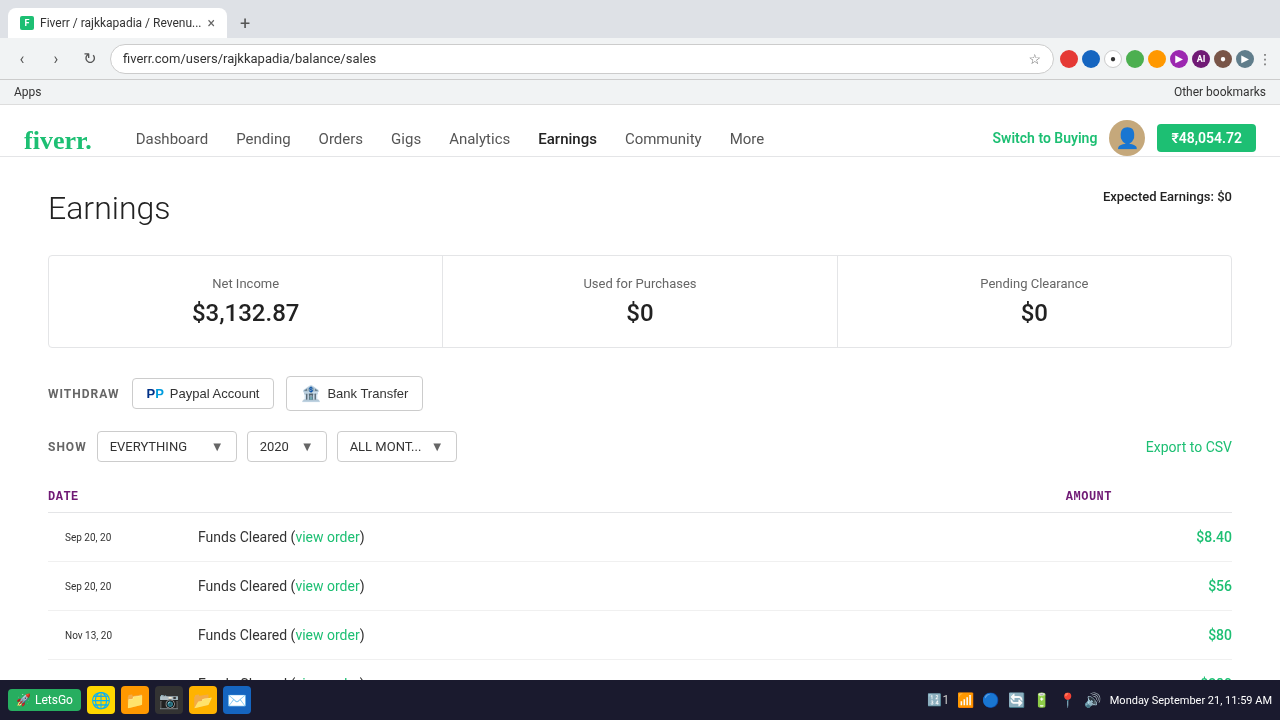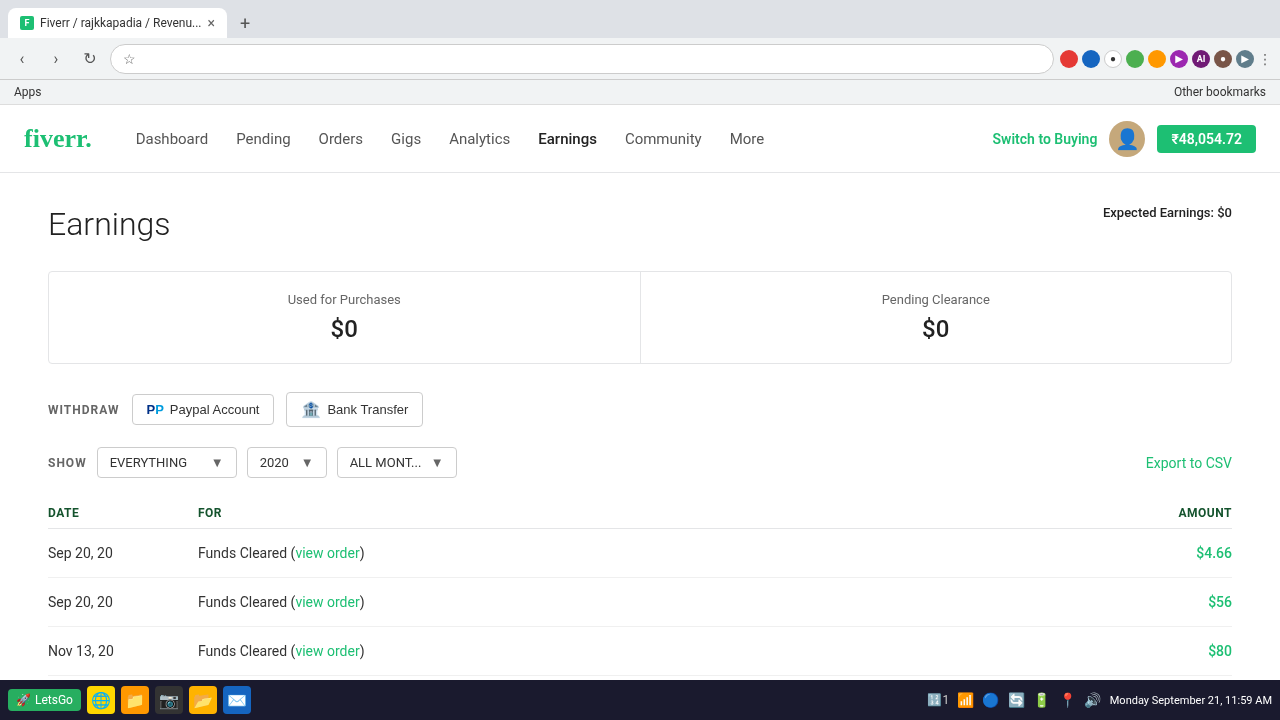--- a/index.html
+++ b/index.html
@@ -21,21 +21,21 @@
     .bookmark-icons { display: flex; align-items: center; gap: 4px; }
     .bk-icon { width: 18px; height: 18px; border-radius: 50%; display: flex; align-items: center; justify-content: center; font-size: 11px; }
 
     .bookmarks-bar { background: #f1f3f4; padding: 3px 8px; display: flex; align-items: center; gap: 8px; border-bottom: 1px solid #ddd; font-size: 12px; }
     .bm-item { display: flex; align-items: center; gap: 4px; padding: 2px 6px; border-radius: 4px; cursor: pointer; color: #333; }
 
     
     .fiverr-app { background: #fff; min-height: 580px; }
 
     
-    .fiverr-header { display: flex; align-items: center; padding: 0 24px; height: 68px; border-bottom: 1px solid #e4e5e7; background: #fff; }
+    .fiverr-header { display: flex; align-items: flex-end; padding: 0 24px; height: 52px; border-bottom: 1px solid #e4e5e7; background: #fff; }
     .fiverr-logo { font-size: 26px; font-weight: 700; color: #1dbf73; font-family: serif; margin-right: 32px; }
     .fiverr-logo span { color: #222; }
     .fiverr-nav { display: flex; align-items: center; gap: 4px; flex: 1; }
     .nav-item { padding: 8px 12px; font-size: 15px; color: #555; cursor: pointer; text-decoration: none; }
     .header-right { display: flex; align-items: center; gap: 12px; margin-left: auto; }
     .switch-buying { color: #1dbf73; font-weight: 600; font-size: 14px; cursor: pointer; }
     .avatar { width: 36px; height: 36px; border-radius: 50%; background: #c5a87b; overflow: hidden; display: flex; align-items: center; justify-content: center; color: white; font-size: 14px; font-weight: bold; }
     .balance-badge { background: #1dbf73; color: white; padding: 6px 14px; border-radius: 4px; font-size: 14px; font-weight: 600; }
 
     
@@ -61,24 +61,24 @@
     
     .show-section { display: flex; align-items: center; gap: 10px; margin-bottom: 20px; }
     .show-label { font-size: 12px; font-weight: 700; color: #666; letter-spacing: 1px; text-transform: uppercase; }
     .dropdown { display: flex; align-items: center; gap: 6px; padding: 7px 12px; border: 1px solid #ccc; border-radius: 4px; cursor: pointer; font-size: 13px; background: #fff; color: #333; min-width: 140px; }
     .dropdown-arrow { margin-left: auto; color: #666; }
     .export-btn { margin-left: auto; color: #1dbf73; font-size: 14px; cursor: pointer; text-decoration: none; }
 
     
     .table-container { width: 100%; }
     .table-header { display: grid; grid-template-columns: 150px 1fr 120px; padding: 8px 0; border-bottom: 1px solid #e4e5e7; }
-    .col-header { font-size: 12px; font-weight: 700; color: #14532d; letter-spacing: 0.5px; text-transform: uppercase; }
+    .col-header { font-size: 12px; font-weight: 700; color: #701a75; letter-spacing: 0.5px; text-transform: uppercase; font-family: Liberation Mono, monospace; }
     .col-amount { text-align: right; }
     .table-row { display: grid; grid-template-columns: 150px 1fr 120px; padding: 16px 0; border-bottom: 1px solid #f0f0f0; align-items: center; }
-    .cell-date { font-size: 14px; color: #333; }
+    .cell-date { font-size: 10px; color: #333; margin-left: 17px; }
     .cell-for { font-size: 14px; color: #333; }
     .cell-for a { color: #1dbf73; text-decoration: none; }
     .cell-amount { text-align: right; color: #1dbf73; font-size: 14px; font-weight: 500; }
 
     
     .taskbar { position: fixed; bottom: 0; left: 0; right: 0; height: 40px; background: #1a1a2e; display: flex; align-items: center; padding: 0 8px; gap: 6px; z-index: 1000; }
     .taskbar-start { display: flex; align-items: center; gap: 4px; background: #27ae60; padding: 4px 8px; border-radius: 4px; color: white; font-size: 12px; cursor: pointer; }
     .taskbar-app { width: 28px; height: 28px; border-radius: 4px; display: flex; align-items: center; justify-content: center; font-size: 16px; cursor: pointer; }
     .taskbar-right { margin-left: auto; display: flex; align-items: center; gap: 8px; color: #ccc; font-size: 11px; }
     .taskbar-clock { font-size: 11px; color: #fff; text-align: right; }
@@ -95,20 +95,21 @@
       <span class="tab-close">×</span>
     </div>
     <div class="new-tab-btn">+</div>
   </div>
 
   <div class="browser-toolbar">
     <div class="nav-btn">‹</div>
     <div class="nav-btn">›</div>
     <div class="nav-btn">↻</div>
     <div class="address-bar">
+      <span class="address-text">fiverr.com/users/rajkkapadia/balance/sales</span>
       <span style="color:#666;font-size:14px;">☆</span>
     </div>
     <div class="bookmark-icons">
       <div class="bk-icon" style="background:#e53935;"></div>
       <div class="bk-icon" style="background:#1565c0;"></div>
       <div class="bk-icon" style="background:#fff;border:1px solid #ccc;font-size:10px;">●</div>
       <div class="bk-icon" style="background:#4caf50;"></div>
       <div class="bk-icon" style="background:#ff9800;"></div>
       <div class="bk-icon" style="background:#9c27b0;color:white;font-size:10px;">▶</div>
       <div class="bk-icon" style="background:#701a75;color:white;font-size:9px;font-weight:bold;">AI</div>
@@ -158,20 +159,24 @@
     <div class="page-header">
       <h1 class="page-title">Earnings</h1>
       <div class="expected-earnings">
         <span>Expected Earnings:</span>
         <span style="font-weight:500;color:#222;">$0</span>
       </div>
     </div>
 
     <div class="stats-row">
       <div class="stat-card">
+        <div class="stat-label">Net Income</div>
+        <div class="stat-value">$3,132.87</div>
+      </div>
+      <div class="stat-card">
         <div class="stat-label">Used for Purchases</div>
         <div class="stat-value">$0</div>
       </div>
       <div class="stat-card">
         <div class="stat-label">Pending Clearance</div>
         <div class="stat-value">$0</div>
       </div>
     </div>
 
     <div class="withdraw-section">
@@ -199,28 +204,27 @@
       <div class="dropdown" style="min-width:120px;">
         <span>ALL MONT...</span>
         <span class="dropdown-arrow">▼</span>
       </div>
       <a class="export-btn">Export to CSV</a>
     </div>
 
     <div class="table-container">
       <div class="table-header">
         <div class="col-header">DATE</div>
-        <div class="col-header">FOR</div>
         <div class="col-header col-amount">AMOUNT</div>
       </div>
       <div id="table-rows">
           <div class="table-row">
     <div class="cell-date">Sep 20, 20</div>
     <div class="cell-for">Funds Cleared (<a href="#">view order</a>)</div>
-    <div class="cell-amount">$4.66</div>
+    <div class="cell-amount">$8.40</div>
   </div>
           <div class="table-row">
     <div class="cell-date">Sep 20, 20</div>
     <div class="cell-for">Funds Cleared (<a href="#">view order</a>)</div>
     <div class="cell-amount">$56</div>
   </div>
           <div class="table-row">
     <div class="cell-date">Nov 13, 20</div>
     <div class="cell-for">Funds Cleared (<a href="#">view order</a>)</div>
     <div class="cell-amount">$80</div>

